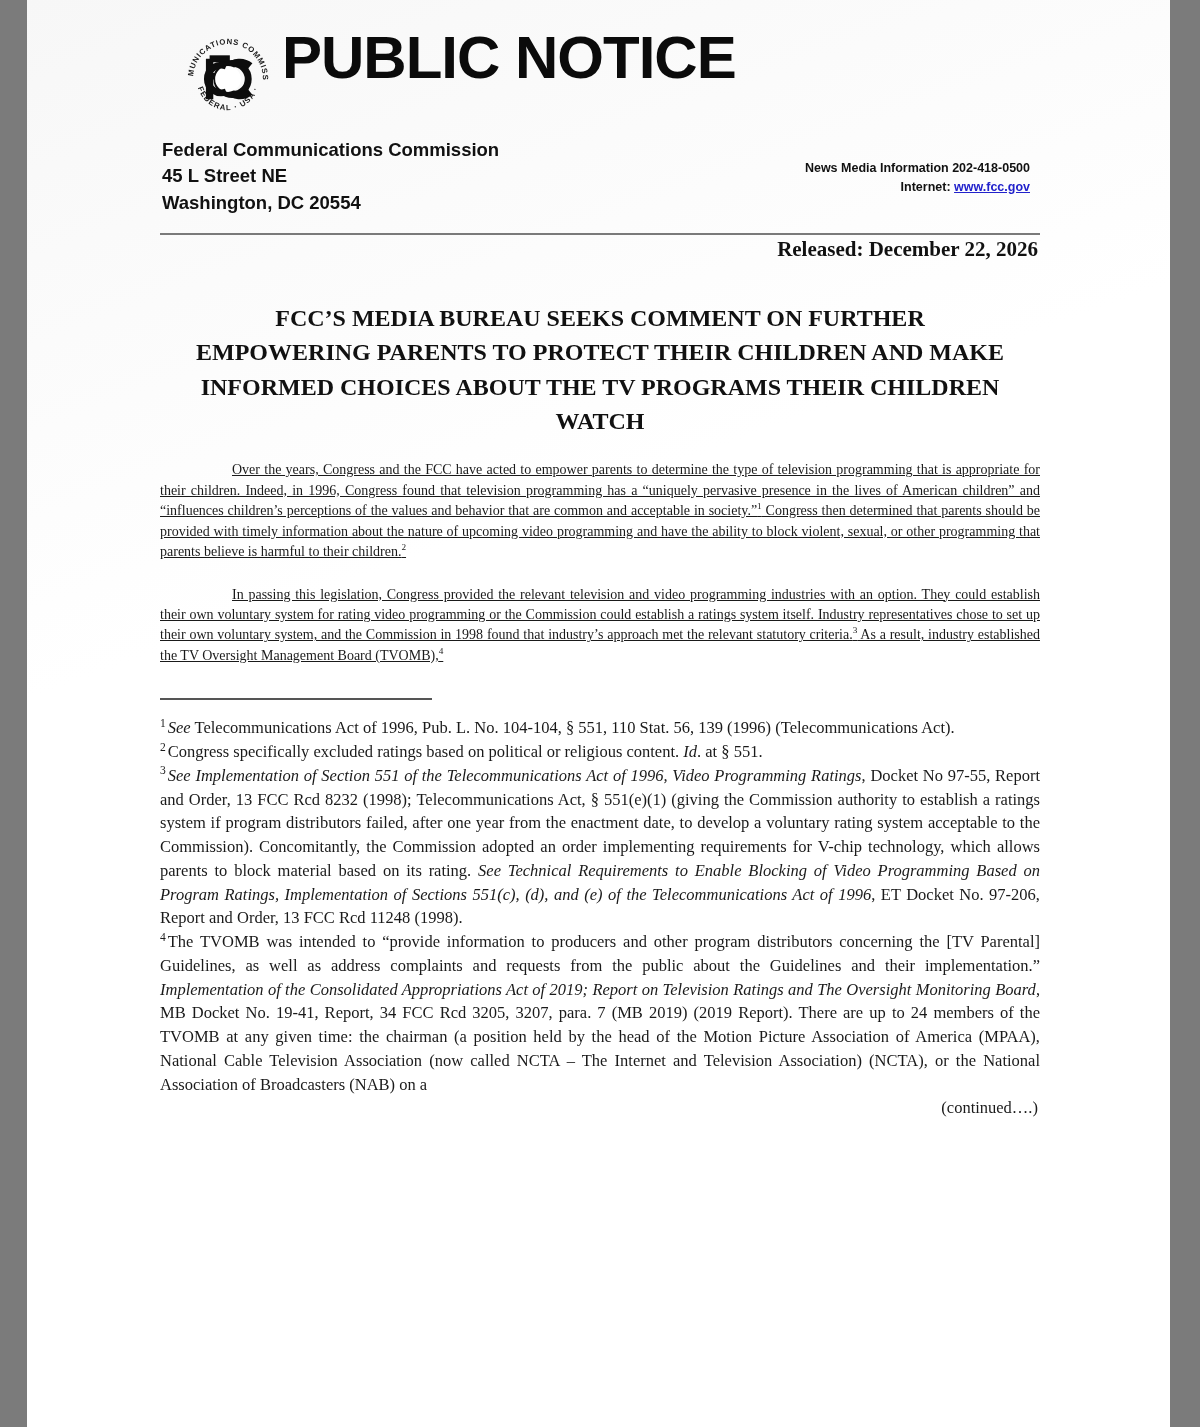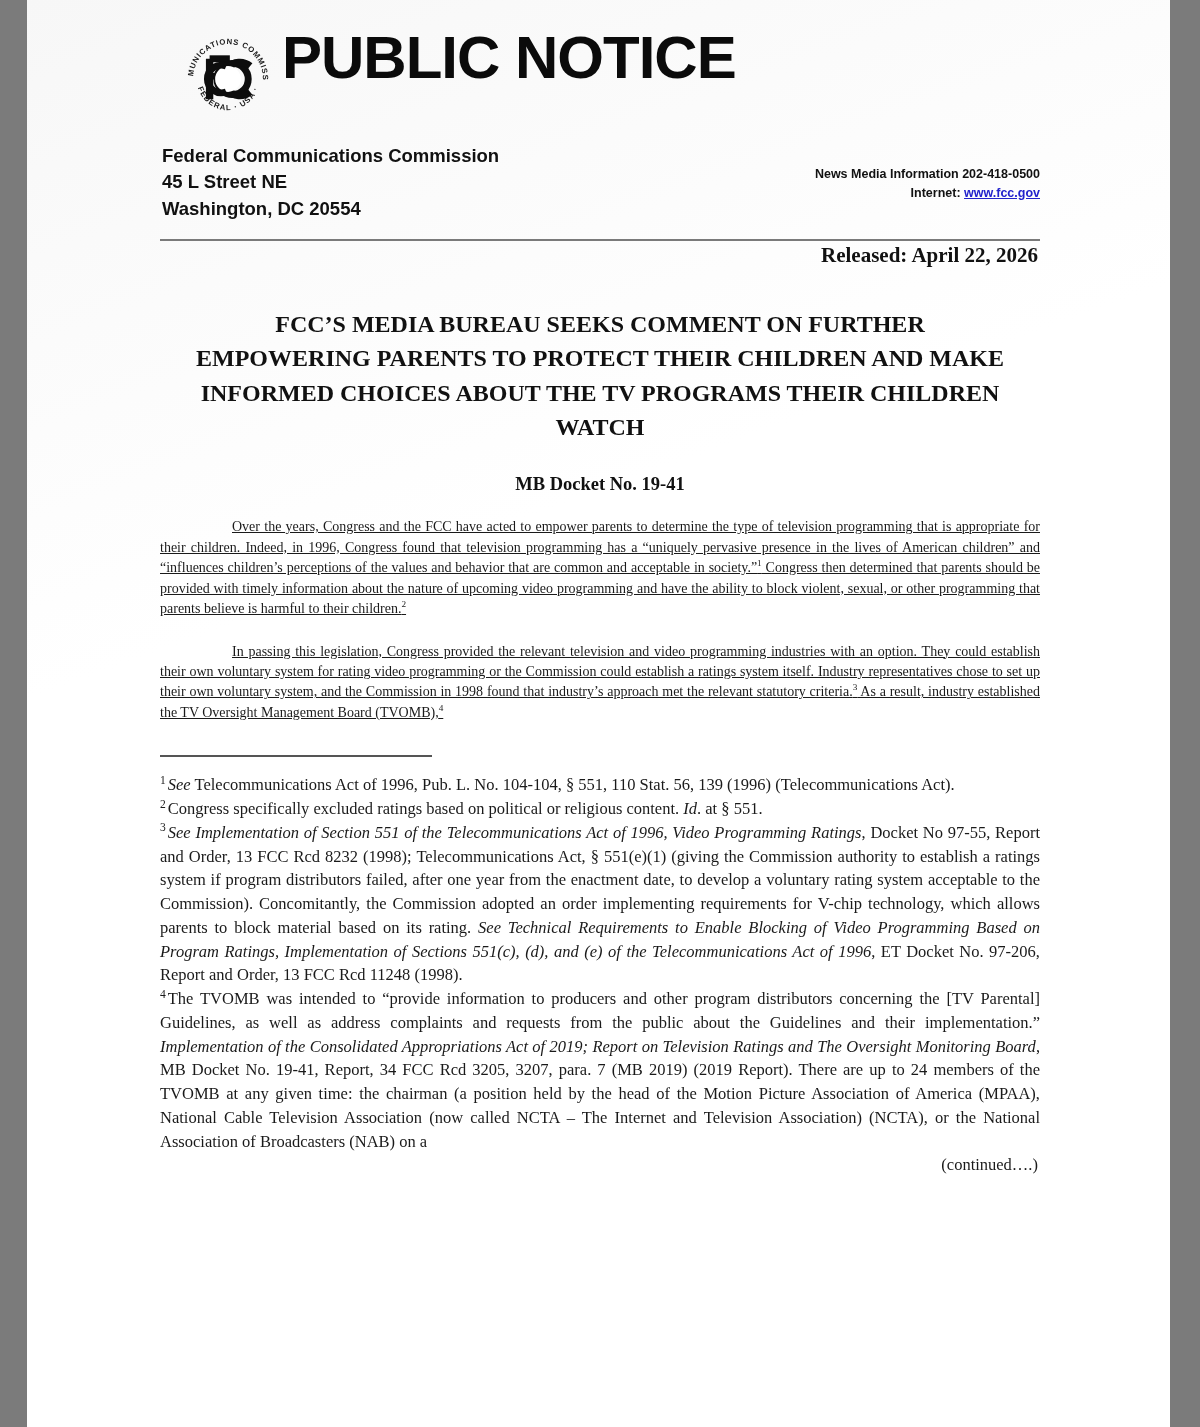--- a/index.html
+++ b/index.html
@@ -56,36 +56,36 @@
     font-size: 60px;
     letter-spacing: -1px;
     line-height: 1;
     color: #0b0b0b;
     white-space: nowrap;
   }
 
   .addr-row {
     position: relative;
     height: 88px;
-    margin-top: 8px;
+    margin-top: 2px;
   }
   .agency-block {
     position: absolute;
     left: 2px;
     top: 0;
     font-family: "Liberation Sans", sans-serif;
     font-weight: bold;
     font-size: 18.5px;
     line-height: 1.42;
     color: #111;
     white-space: nowrap;
   }
   .media-block {
     position: absolute;
-    right: 0;
+    right: 10px;
     top: 22px;
     text-align: right;
     font-family: "Liberation Sans", sans-serif;
     font-weight: bold;
     font-size: 12.5px;
     line-height: 1.48;
     color: #111;
     white-space: nowrap;
   }
   .media-block .link {
@@ -225,29 +225,28 @@
         <div>News Media Information 202-418-0500</div>
         <div>
           <span>Internet:</span>
           <span class="link">www.fcc.gov</span>
         </div>
       </div>
     </div>
 
     <hr class="rule">
 
-    <div class="released-line">Released:  April 22, 2026</div>
+    <div class="released-line">Released:  December 22, 2026</div>
 
     <div class="doc-title">
       <span>FCC’S MEDIA BUREAU SEEKS COMMENT ON FURTHER EMPOWERING</span>
       <span>PARENTS TO PROTECT THEIR CHILDREN AND MAKE INFORMED CHOICES</span>
       <span>ABOUT THE TV PROGRAMS THEIR CHILDREN WATCH</span>
     </div>
 
-    <div class="docket-line">MB Docket No. 19-41</div>
 
 
     <p class="para"><span>Over the years, Congress and the FCC have acted to empower parents to determine the type of television programming that is appropriate for their children.  Indeed, in 1996, Congress found that television programming has a “uniquely pervasive presence in the lives of American children” and “influences children’s perceptions of the values and behavior that are common and acceptable in society.”</span><sup>1</sup><span>  Congress then determined that parents should be provided with timely information about the nature of upcoming video programming and have the ability to block violent, sexual, or other programming that parents believe is harmful to their children.</span><sup>2</sup></p>
 
     <p class="para"><span>In passing this legislation, Congress provided the relevant television and video programming industries with an option.  They could establish their own voluntary system for rating video programming or the Commission could establish a ratings system itself.  Industry representatives chose to set up their own voluntary system, and the Commission in 1998 found that industry’s approach met the relevant statutory criteria.</span><sup>3</sup><span>  As a result, industry established the TV Oversight Management Board (TVOMB),</span><sup>4</sup></p>
 
     <hr class="fn-sep">
 
     <div class="footnotes">
 

